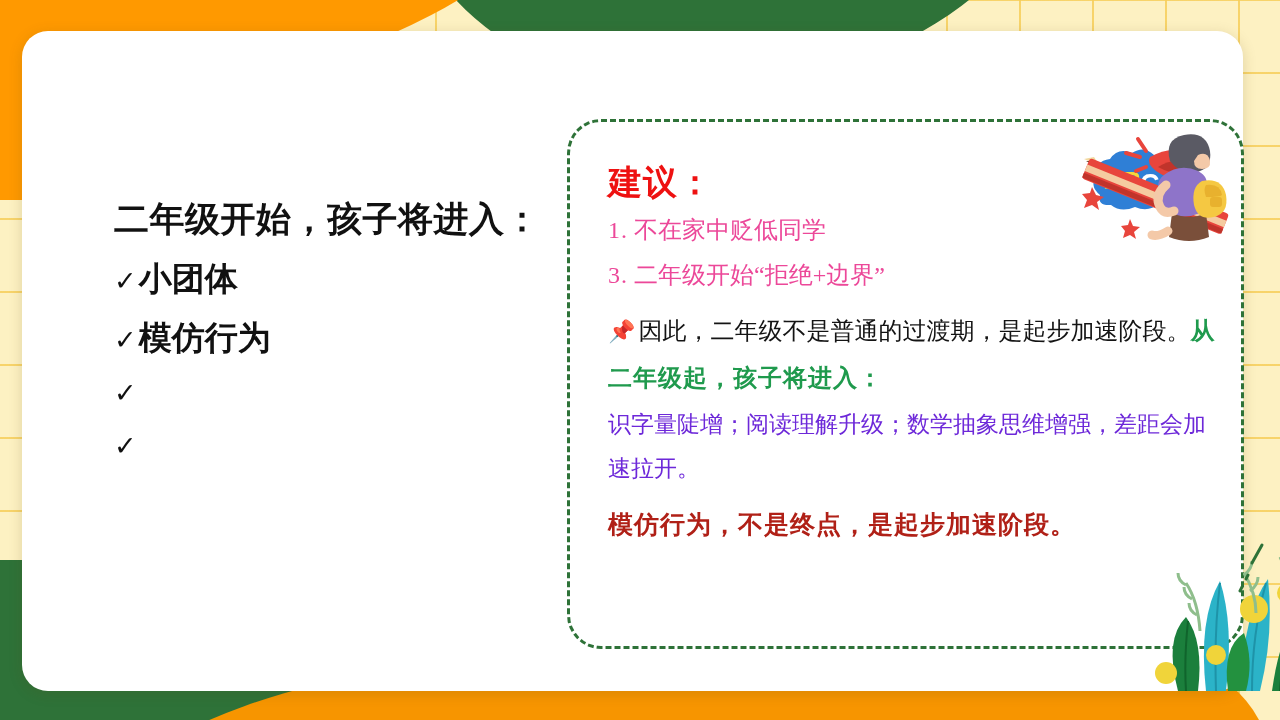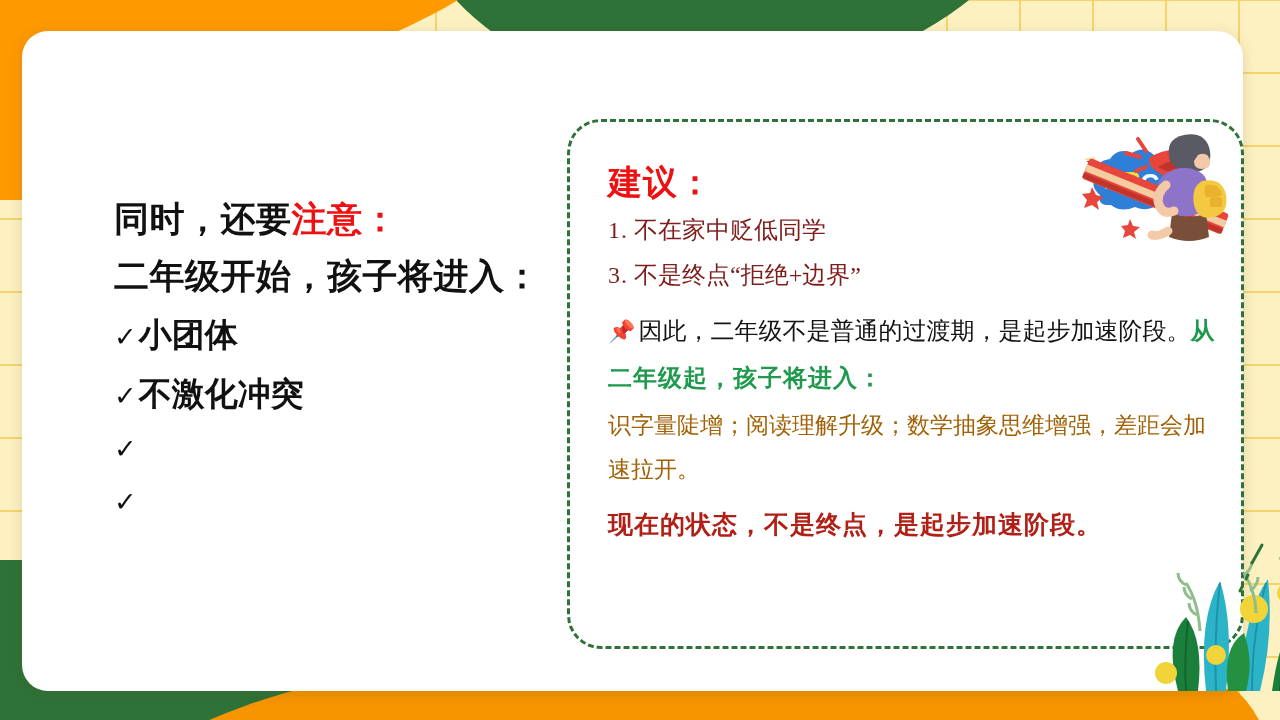--- a/index.html
+++ b/index.html
@@ -124,21 +124,21 @@
     font-weight: 700;
     color: #EE1111;
     letter-spacing: 1px;
     margin-bottom: 12px;
   }
   .serif {
     font-family: "Liberation Serif", "DejaVu Serif", serif;
   }
   .advice-item {
     font-size: 24px;
-    color: #7f1d1d;
+    color: #ec4899;
     line-height: 1.0;
     margin-bottom: 21px;
     white-space: nowrap;
   }
   .advice-item .num { letter-spacing: 1px; }
 
   #note-para {
     font-size: 24px;
     color: #141414;
     line-height: 1.95;
@@ -149,23 +149,24 @@
     font-size: 22px;
     margin-right: 3px;
   }
   #note-para .green-bold {
     color: #1F9A4D;
     font-weight: 700;
     letter-spacing: 1px;
   }
   #detail-para {
     font-size: 23px;
-    color: #a16207;
+    color: #6d28d9;
     line-height: 1.95;
     margin-top: 2px;
+    font-family: Liberation Mono, monospace;
   }
   #closing-line {
     font-size: 25px;
     color: #B02017;
     font-weight: 700;
     line-height: 1.6;
     margin-top: 12px;
     letter-spacing: 1px;
     white-space: nowrap;
   }
@@ -192,61 +193,58 @@
 <div id="bg-grid"></div>
 <div id="shape-green-top"></div>
 <div id="shape-orange-top"></div>
 <div id="shape-orange-topleft-sq"></div>
 <div id="shape-green-bottom"></div>
 <div id="shape-orange-bottom"></div>
 
 <div id="card">
 
   <div id="left-col">
-    <div class="lead-line">
-      <span>同时，还要</span><span class="accent-red">注意：</span>
-    </div>
     <div class="lead-line">二年级开始，孩子将进入：</div>
 
     <div id="check-list">
       <div class="check-item">
         <span class="check-mark">✓</span>
         <span>小团体</span>
       </div>
       <div class="check-item">
         <span class="check-mark">✓</span>
-        <span>不激化冲突</span>
+        <span>模仿行为</span>
       </div>
       <div class="check-item">
         <span class="check-mark">✓</span>
       </div>
       <div class="check-item">
         <span class="check-mark">✓</span>
       </div>
     </div>
   </div>
 
   <div id="right-panel">
     <div id="right-panel-inner">
       <div id="advice-title">建议：</div>
 
       <div class="advice-item serif">
         <span class="num">1.</span>
         <span>不在家中贬低同学</span>
       </div>
       <div class="advice-item serif">
         <span class="num">3.</span>
-        <span>不是终点“拒绝+边界”</span>
+        <span>二年级开始“拒绝+边界”</span>
       </div>
 
       <div id="note-para" class="serif"><span class="pin">📌</span><span>因此，二年级不是普通的过渡期，是起步加速阶段。</span><span class="green-bold">从二年级起，孩子将进入：</span></div>
 
       <div id="detail-para" class="serif">识字量陡增；阅读理解升级；数学抽象思维增强，差距会加速拉开。</div>
 
-      <div id="closing-line" class="serif">现在的状态，不是终点，是起步加速阶段。</div>
+      <div id="closing-line" class="serif">模仿行为，不是终点，是起步加速阶段。</div>
     </div>
   </div>
 
   <svg id="illustration" viewBox="0 0 215 130">
 
     <g>
       <path d="M58 72 q-12 -10 -2 -20 q-4 -14 12 -16 q8 -12 22 -6 q12 -8 22 2 q16 -2 16 14 q10 8 1 18 q4 14 -12 16 q-10 10 -24 4 q-14 6 -24 -2 q-14 1 -11 -10 z" fill="#2F7FD6"></path>
       <text x="62" y="66" font-family="'Liberation Sans', sans-serif" font-size="28" font-weight="700" fill="#7FD38F">A</text>
       <text x="80" y="68" font-family="'Liberation Sans', sans-serif" font-size="27" font-weight="700" fill="#F5D93A">B</text>
       <text x="98" y="70" font-family="'Liberation Sans', sans-serif" font-size="27" font-weight="700" fill="#FFFFFF">C</text>

